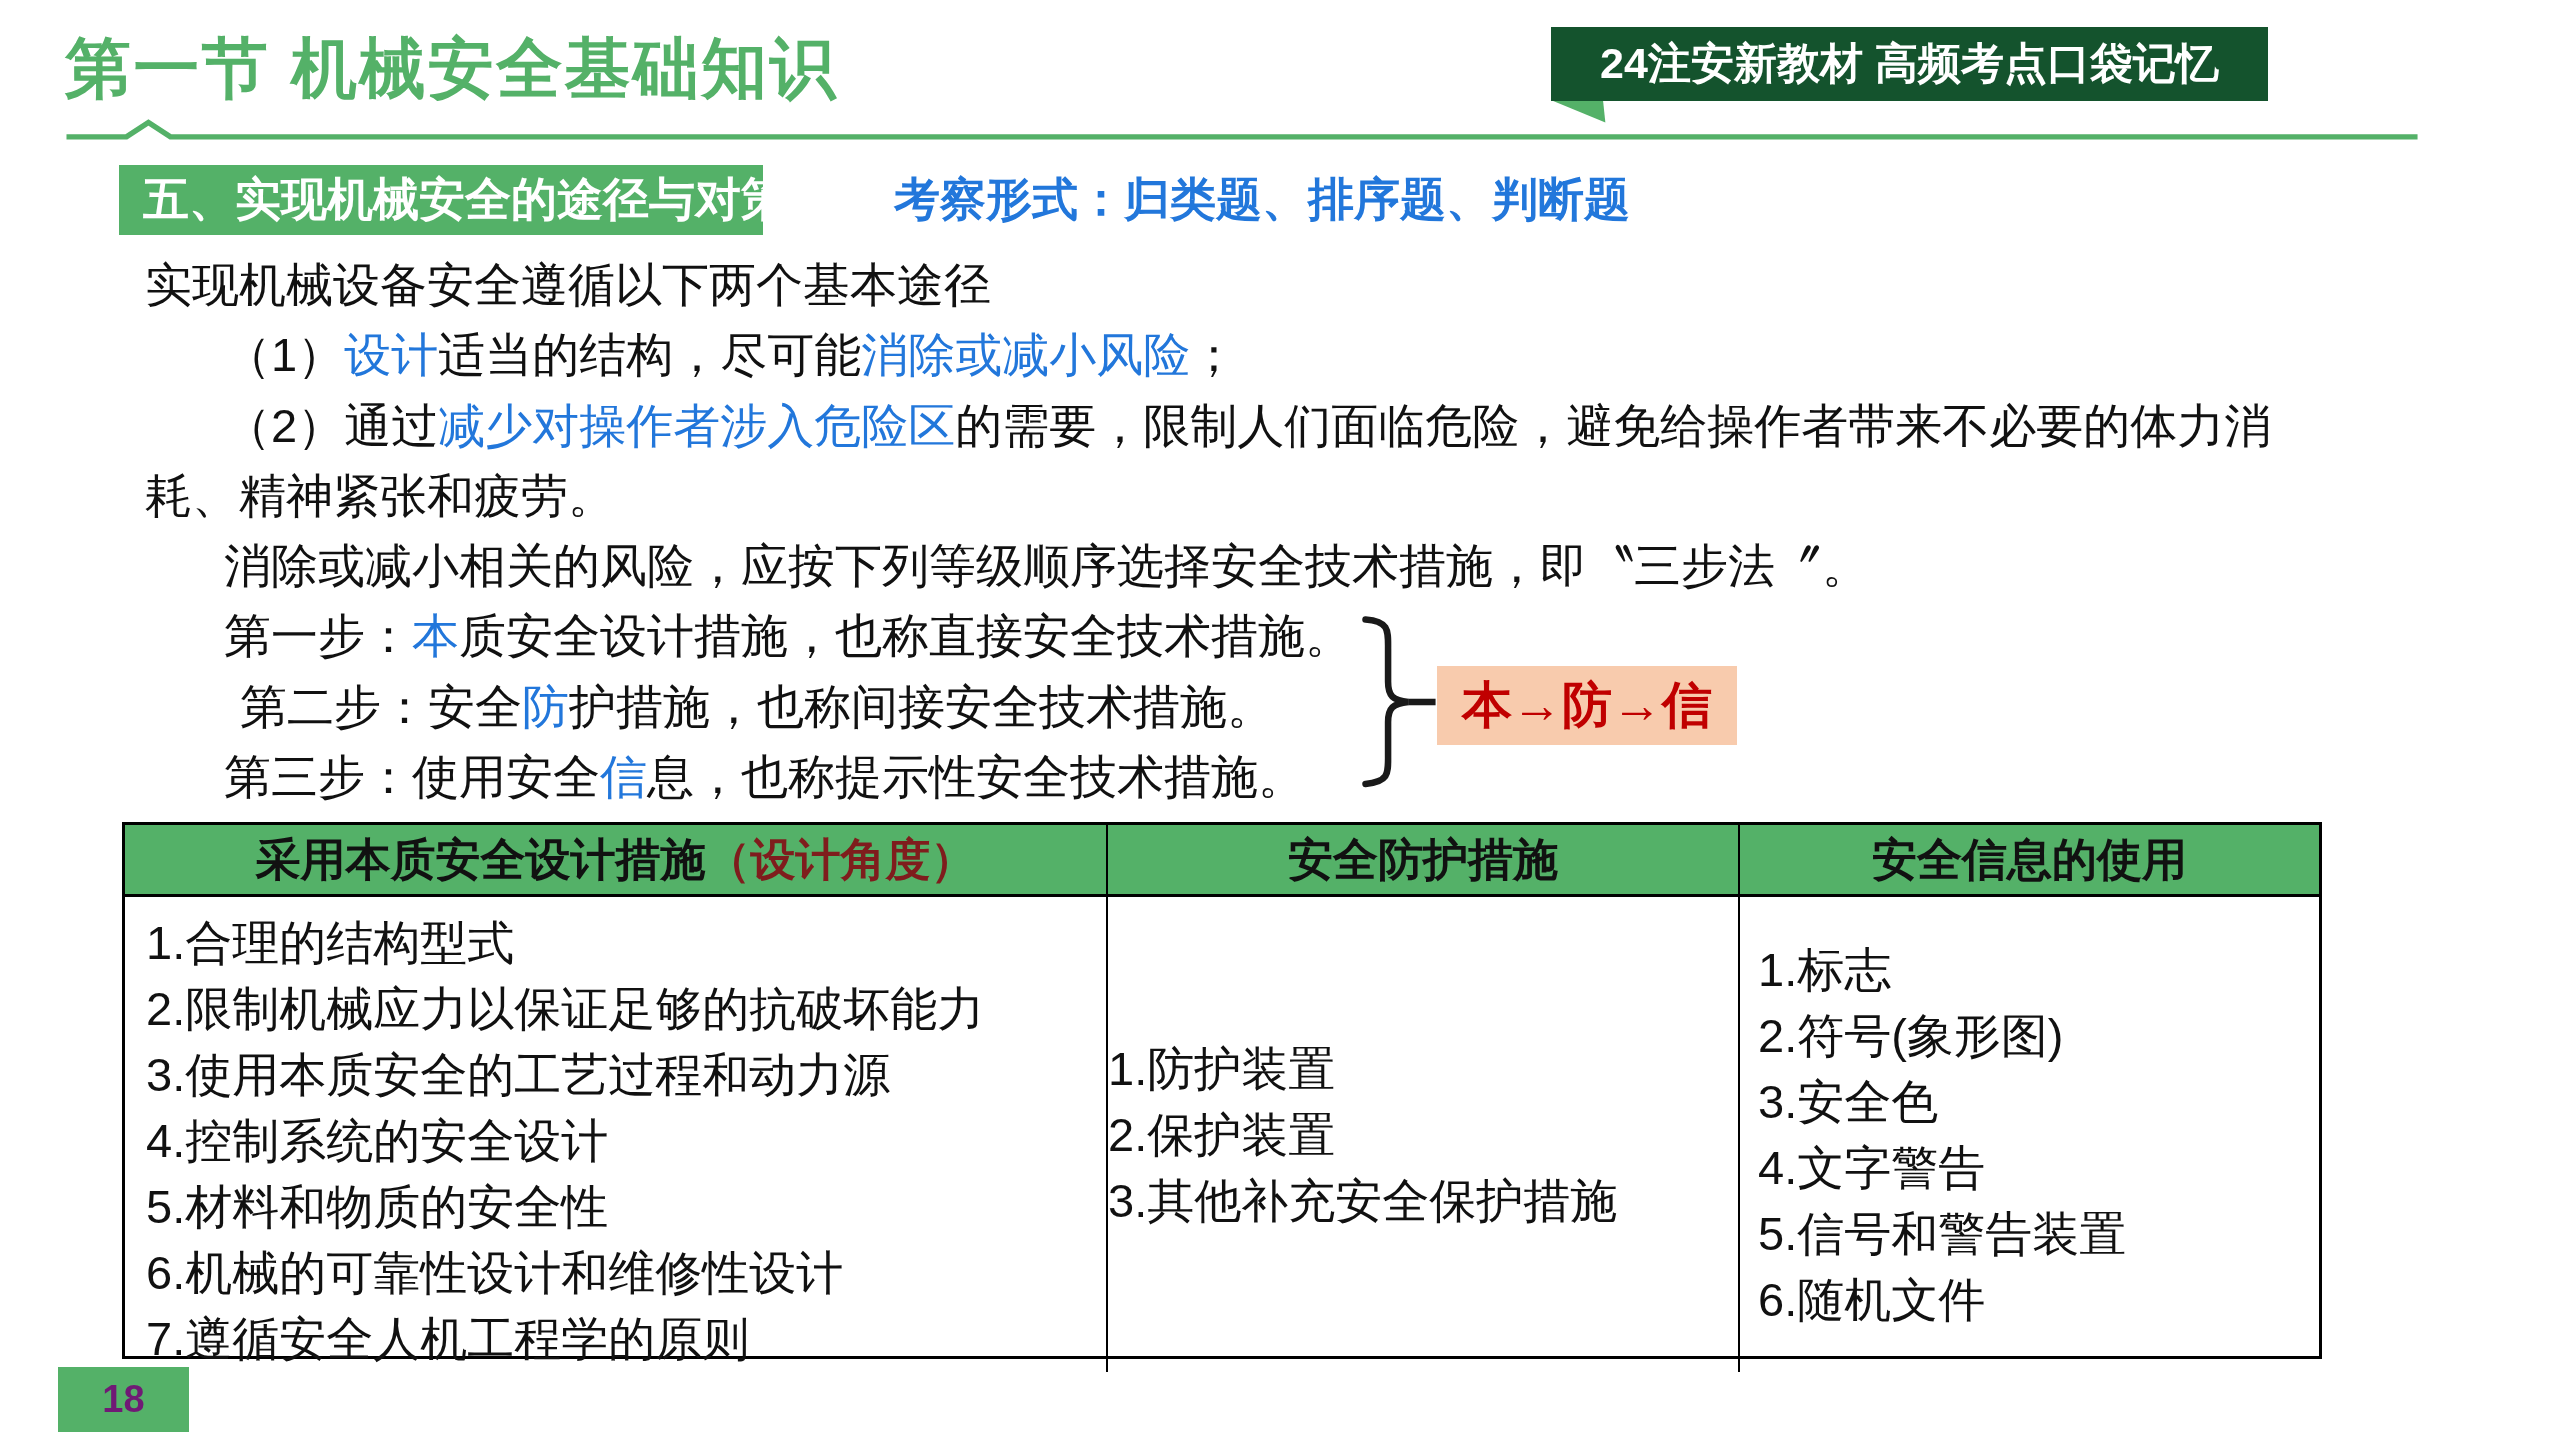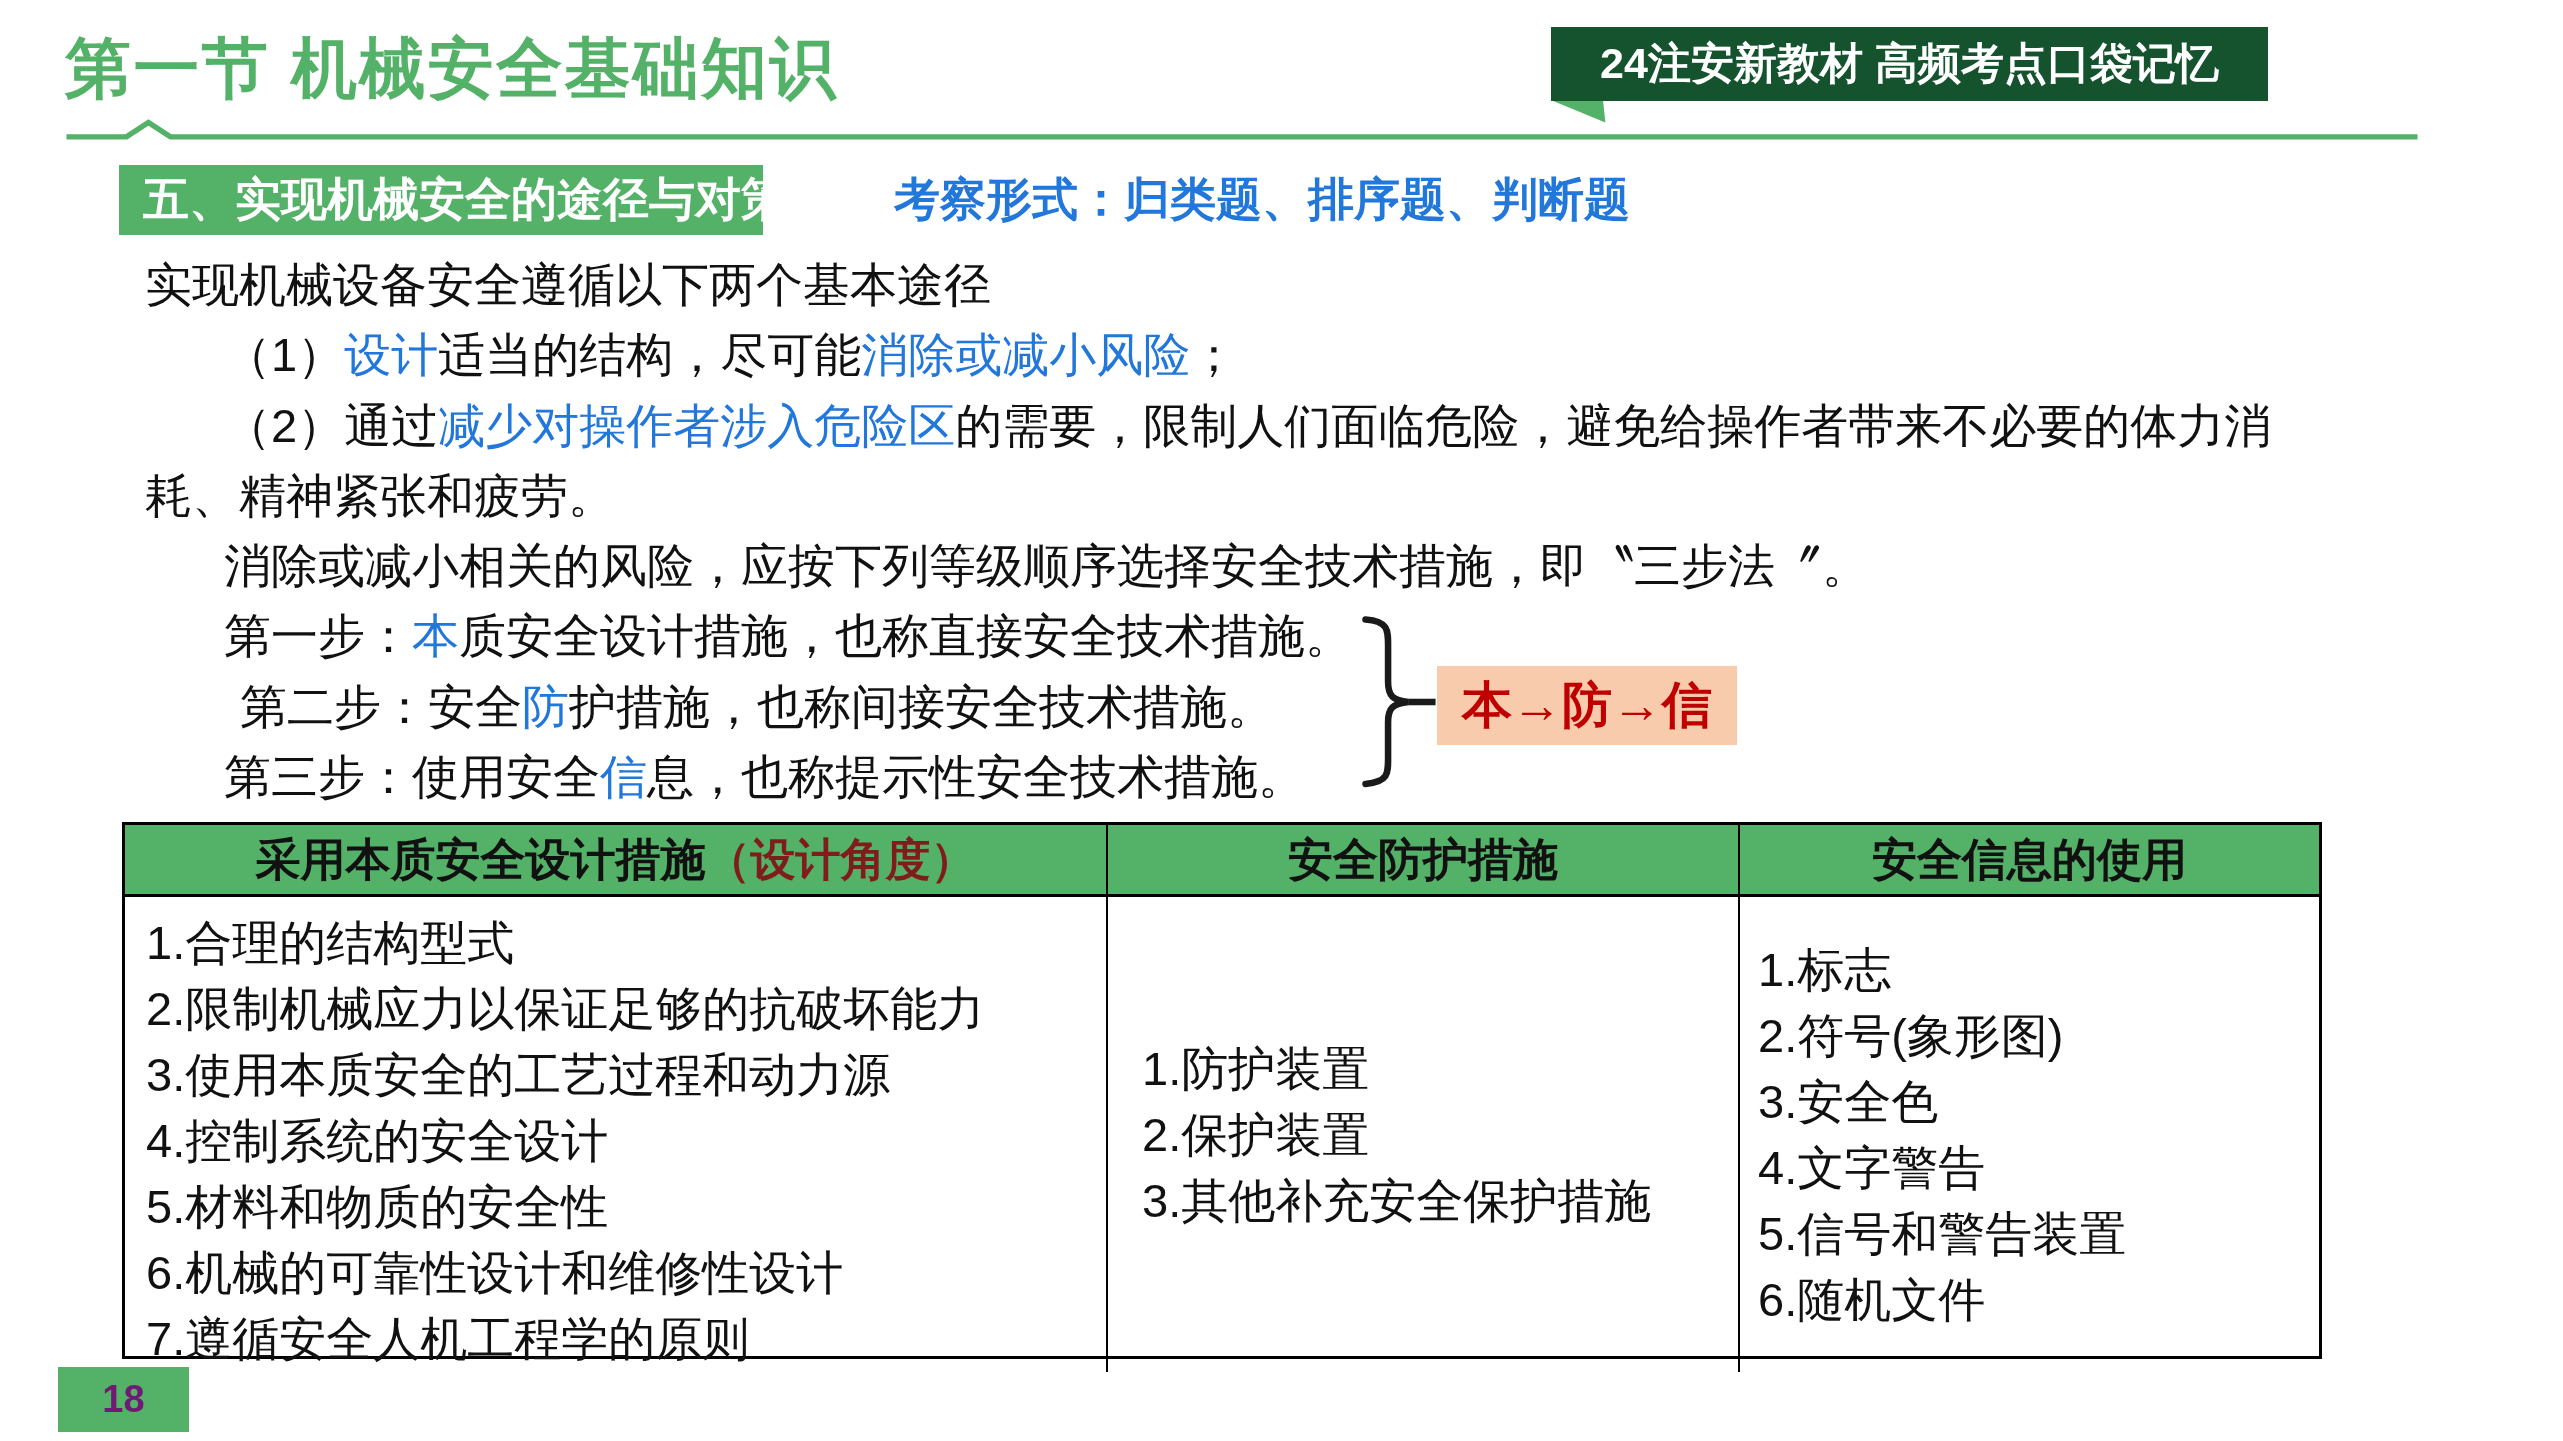--- a/index.html
+++ b/index.html
@@ -94,21 +94,21 @@
   .th-1 { width: 983px; border-right: 2.4px solid #000000; }
   .th-2 { width: 632px; border-right: 2.4px solid #000000; box-sizing: border-box; }
   .th-3 { flex: 1; }
   .t-body { display: flex; flex: 1; }
   .td {
     box-sizing: border-box;
     display: flex; flex-direction: column; justify-content: center;
     font-size: 47px; font-weight: 500;
   }
   .td-1 { width: 983px; border-right: 2.4px solid #000000; padding-left: 21px; justify-content: flex-start; padding-top: 13px; }
-  .td-2 { width: 632px; border-right: 2.4px solid #000000; padding-left: 34px; }
+  .td-2 { width: 632px; border-right: 2.4px solid #000000; padding-left: 0; }
   .td-3 { flex: 1; padding-left: 18px; }
   .cell-line { height: 66px; line-height: 66px; white-space: nowrap; }
 
   
   .page-box {
     left: 58px; top: 1367px; width: 131px; height: 65px;
     background: #54B168;
     display: flex; align-items: center; justify-content: center;
     color: #701a75; font-size: 38px; font-weight: 600;
   }

